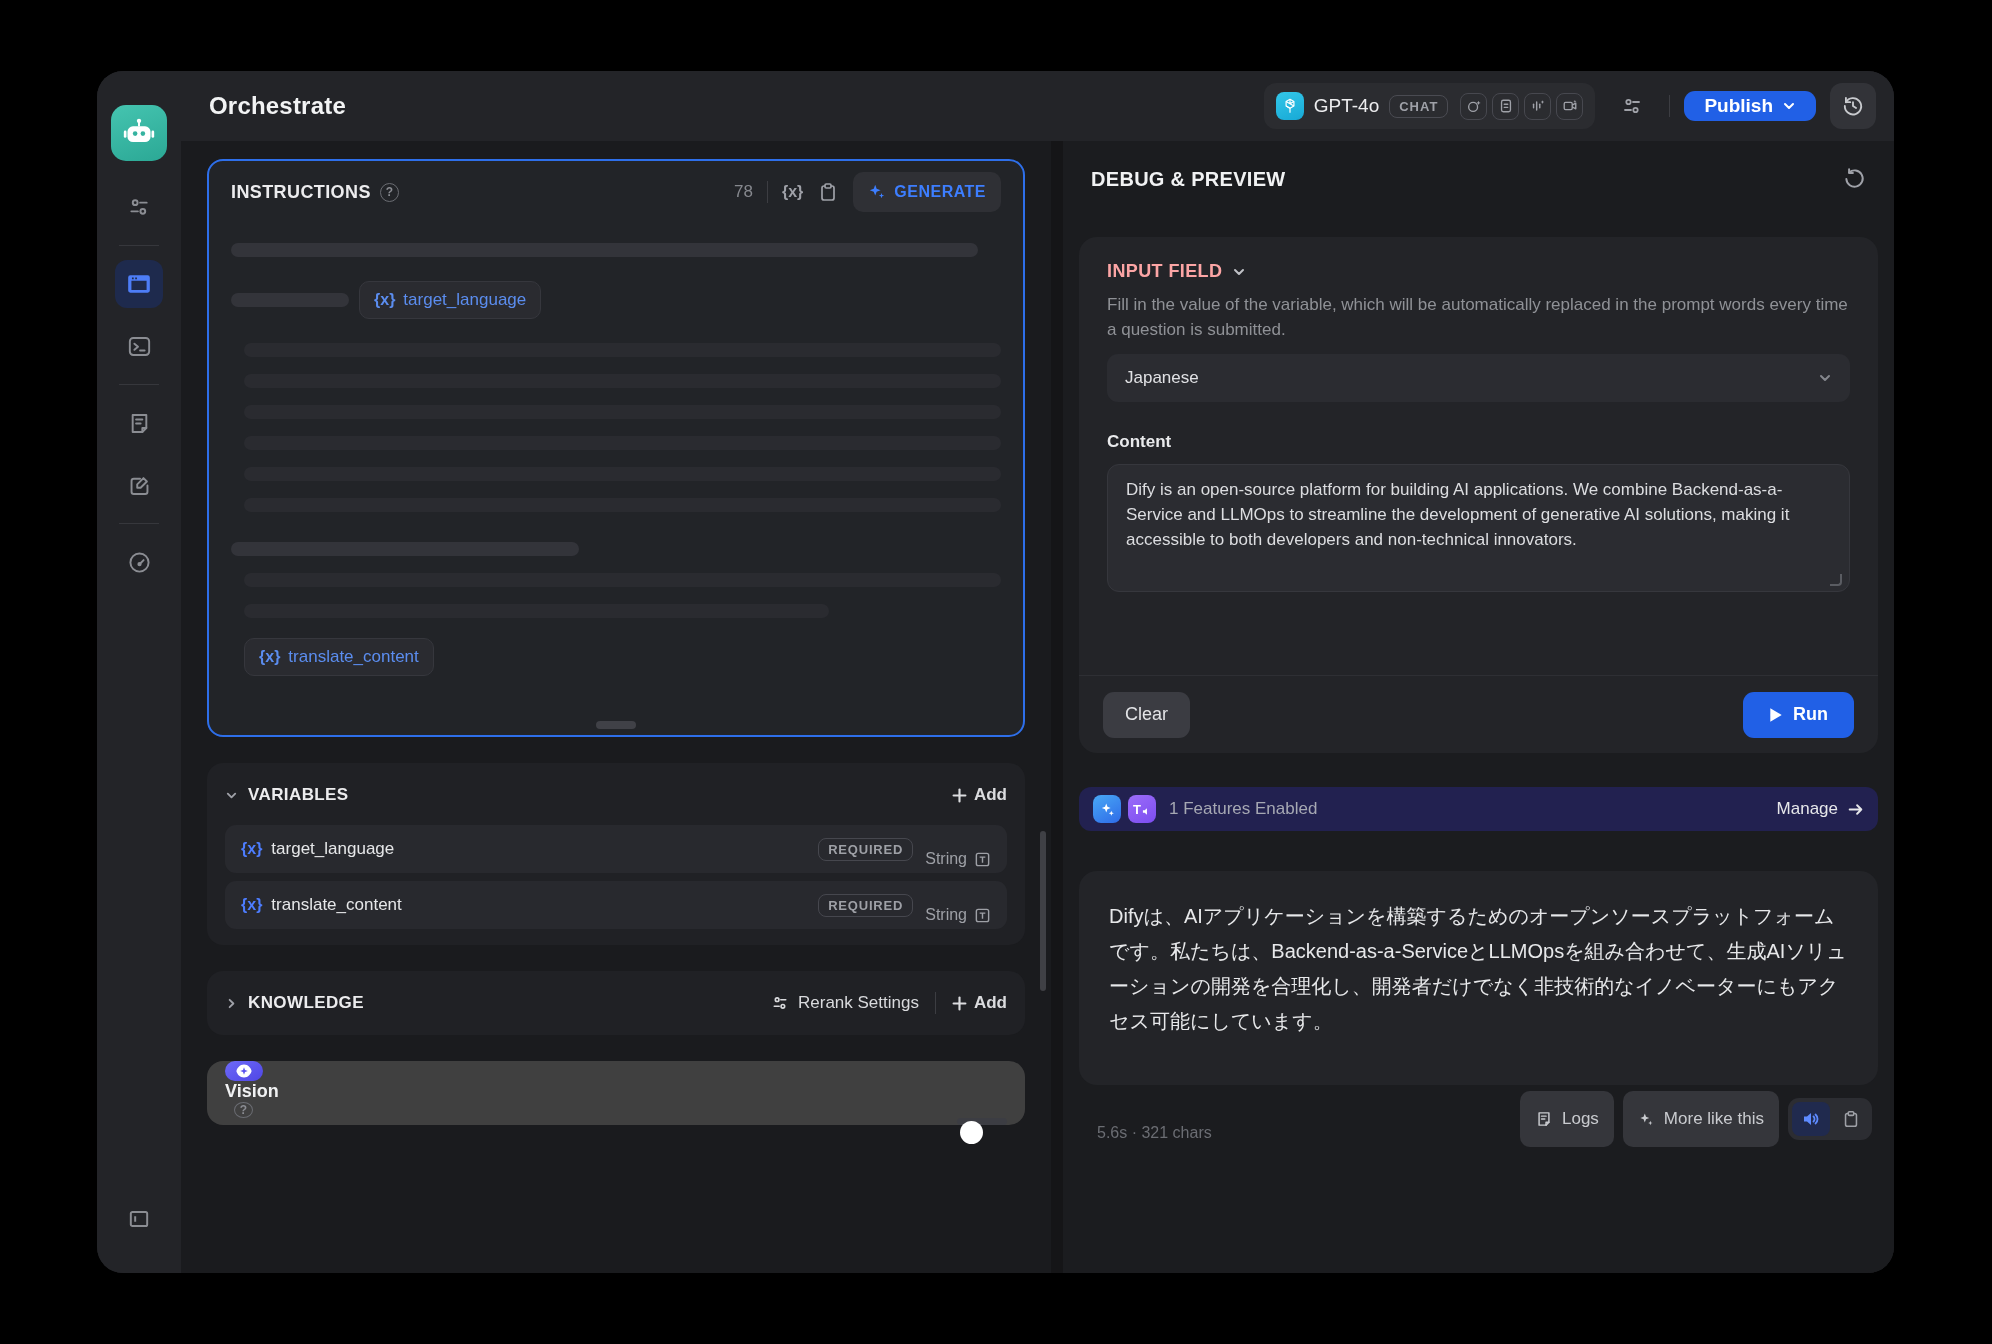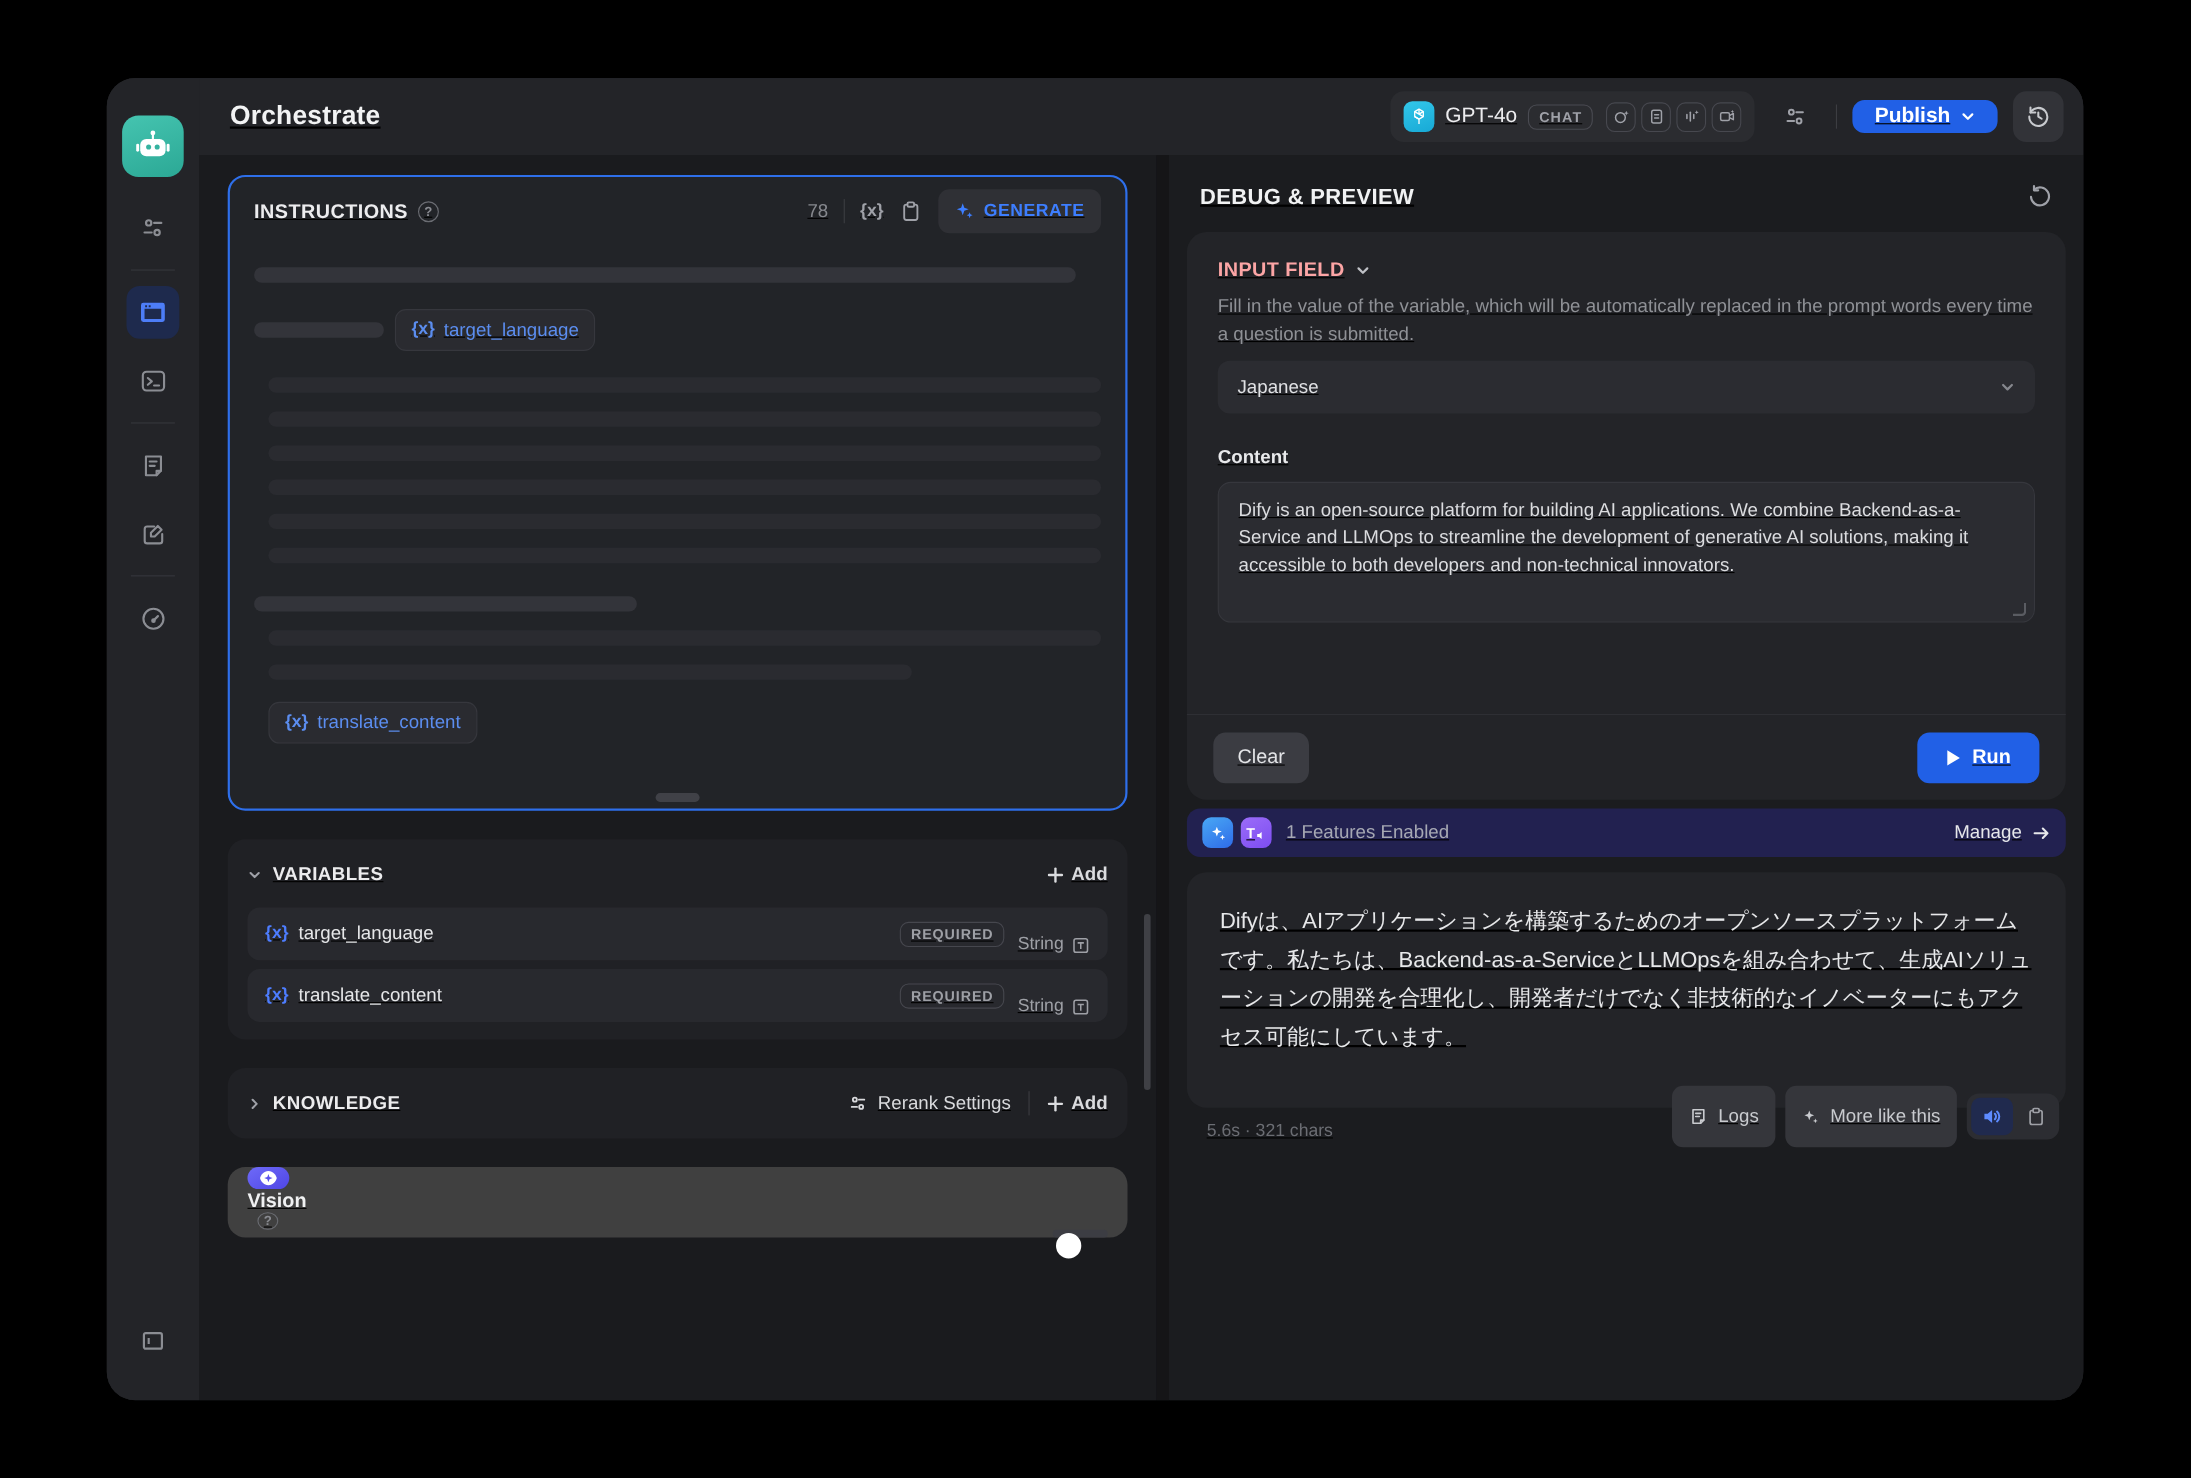--- a/index.html
+++ b/index.html
@@ -17,21 +17,21 @@
   .app-icon { width:56px; height:56px; border-radius:15px; background:linear-gradient(160deg,#45c4b0,#2ba895);
     display:flex; align-items:center; justify-content:center; }
   .side-btn { width:48px; height:48px; border-radius:12px; display:flex; align-items:center; justify-content:center;
     color:#8b8d93; margin-top:14px; }
   .side-btn.first { margin-top:22px; }
   .side-btn.active { background:#1e2a4d; color:#4d7df7; }
   .side-divider { width:40px; height:1px; background:#36373c; margin-top:14px; }
   .side-spacer { flex:1; }
 
   
-  .main { flex:1; display:flex; flex-direction:column; min-width:0;text-decoration:underline; }
+  .main { flex:1; display:flex; flex-direction:column; min-width:0; }
   .topbar { height:70px; flex:0 0 70px; background:#232428; display:flex; align-items:center;
     padding:0 18px 0 28px; }
   .page-title { color:#f2f3f4; font-size:24px; font-weight:700; letter-spacing:.2px; }
   .topbar-right { margin-left:auto; display:flex; align-items:center; gap:14px; }
   .model-chip { height:46px; background:#2b2c30; border-radius:12px; display:flex; align-items:center;
     gap:10px; padding:0 12px; }
   .model-logo { width:28px; height:28px; border-radius:8px; background:linear-gradient(160deg,#33c7e9,#17a9d6);
     display:flex; align-items:center; justify-content:center; }
   .model-name { color:#ededef; font-size:19px; font-weight:500; }
   .mode-badge { border:1.5px solid #4a4b52; color:#9fa1a8; border-radius:8px; font-size:13px;
@@ -43,21 +43,21 @@
     justify-content:center; color:#9fa1a8; }
   .icon-btn.boxed { background:#323338; color:#c8cace; }
   .v-divider { width:1px; height:22px; background:#3c3d42; }
   .publish-btn { height:30px; background:#2160e6; border-radius:11px; color:#fff; display:flex;
     align-items:center; gap:9px; padding:0 20px; font-size:19px; font-weight:600; }
 
   
   .content { flex:1; display:flex; min-height:0; }
   .left-panel { flex:0 0 870px; background:#1a1b1e; padding:18px 26px 0; position:relative; }
   .panel-divider { flex:0 0 12px; background:#151517; }
-  .right-panel { flex:1; background:#1b1c1f; padding:0 16px; display:flex; flex-direction:column; min-width:0; }
+  .right-panel { flex:1; background:#1b1c1f; padding:0 16px; display:flex; flex-direction:column; min-width:0;gap:26px; }
 
   
   .instr-card { border:2px solid #2e6fea; border-radius:16px; background:#222428; height:578px;
     display:flex; flex-direction:column; position:relative; }
   .instr-head { display:flex; align-items:center; height:62px; padding:0 22px; }
   .sec-title { color:#ececee; font-size:18px; font-weight:700; letter-spacing:.4px; }
   .help-circle { width:19px; height:19px; border:1.6px solid #6a6c72; border-radius:50%; color:#8a8c92;
     font-size:12px; font-weight:700; display:flex; align-items:center; justify-content:center; margin-left:9px; }
   .instr-head-right { margin-left:auto; display:flex; align-items:center; gap:14px; }
   .char-count { color:#86888e; font-size:17px; }

